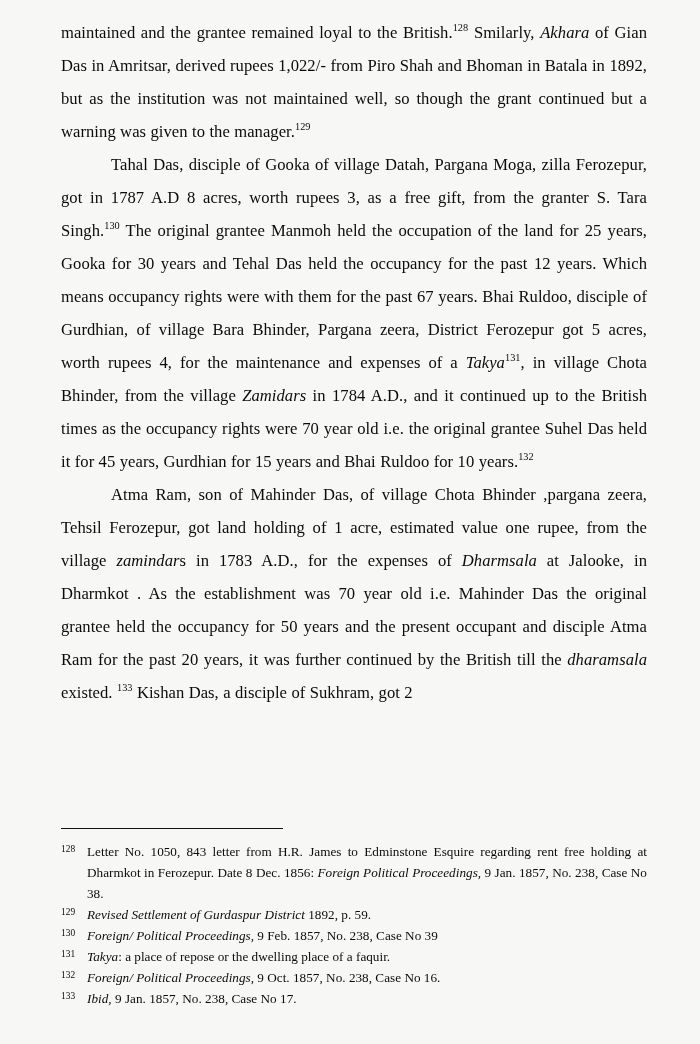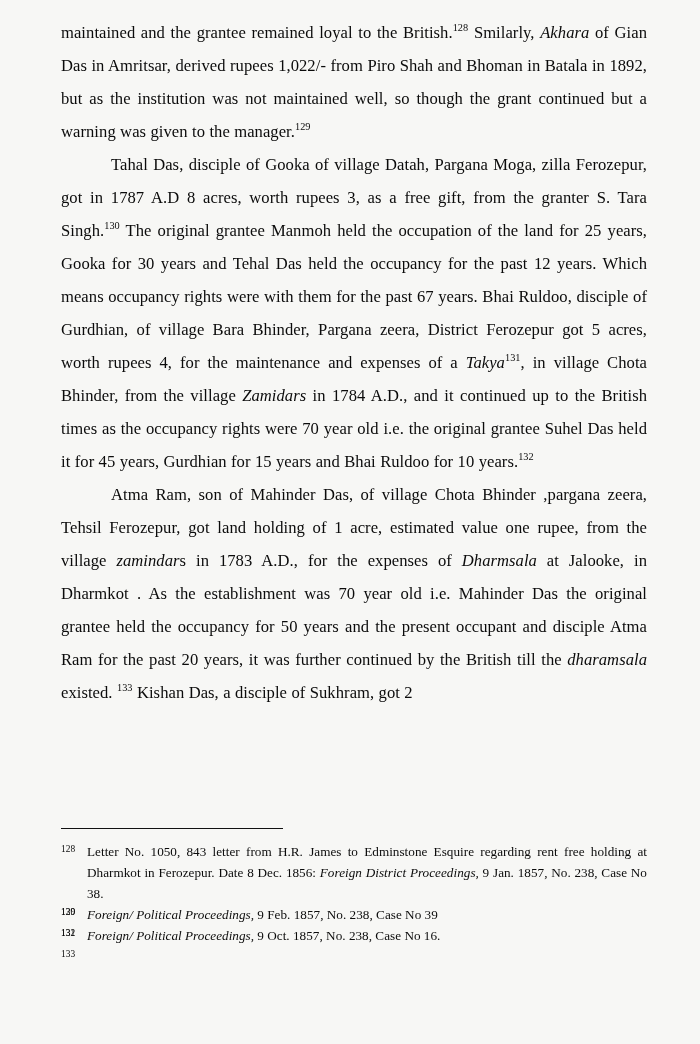--- a/index.html
+++ b/index.html
@@ -113,22 +113,22 @@
         <p class="para first"><span>maintained and the grantee remained loyal to the British.</span><sup>128</sup><span> Smilarly, </span><i>Akhara</i><span> of Gian Das in Amritsar, derived rupees 1,022/- from Piro Shah and Bhoman in Batala in 1892, but as the institution was not maintained well, so though the grant continued but a warning was given to the manager.</span><sup>129</sup></p>
         <p class="para indent"><span>Tahal Das, disciple of Gooka of village Datah, Pargana Moga, zilla Ferozepur, got in 1787 A.D  8 acres, worth rupees 3, as a free gift, from the granter S. Tara Singh.</span><sup>130</sup><span> The original grantee Manmoh held the occupation of the land for 25 years, Gooka for 30 years and Tehal Das held the occupancy for the past 12 years. Which means occupancy rights were with them for the past 67 years. Bhai Ruldoo, disciple of Gurdhian, of village Bara Bhinder, Pargana zeera, District Ferozepur got 5 acres, worth rupees 4, for the maintenance and expenses of a </span><i>Takya</i><sup>131</sup><span>, in village Chota Bhinder, from the village </span><i>Zamidars</i><span> in 1784 A.D., and it continued up to the British times as the occupancy rights were 70 year old i.e. the original grantee Suhel Das held it for 45 years, Gurdhian for 15 years and Bhai Ruldoo for 10 years.</span><sup>132</sup></p>
         <p class="para indent"><span>Atma Ram, son of Mahinder Das, of village Chota Bhinder ,pargana zeera, Tehsil Ferozepur, got land holding of 1 acre, estimated value one rupee, from the village </span><i>zamindar</i><span>s in 1783 A.D., for the expenses of </span><i>Dharmsala</i><span> at Jalooke, in Dharmkot . As the establishment was 70 year old i.e. Mahinder Das the original grantee held the occupancy for 50 years and the present occupant and disciple Atma Ram for the past 20 years, it was further continued by the British till the </span><i>dharamsala</i><span> existed. </span><sup>133</sup><span> Kishan Das, a disciple of Sukhram, got 2</span></p>
       </div>
   </div>
 
   <div class="footnote-rule"></div>
 
   <div class="footnotes">
     <div id="footnote-list">
-        <div class="fn"><span class="fn-num">128</span><span><span>Letter No. 1050, 843 letter from H.R. James to Edminstone Esquire regarding rent free holding at Dharmkot in Ferozepur. Date 8 Dec. 1856: </span><i>Foreign District Proceedings,</i><span> 9 Jan. 1857, No. 238, Case No 38.</span></span></div>
-        <div class="fn"><span class="fn-num">129</span></div>
+        <div class="fn"><span class="fn-num">128</span><span><span>Letter No. 1050, 843 letter from H.R. James to Edminstone Esquire regarding rent free holding at Dharmkot in Ferozepur. Date 8 Dec. 1856: </span><i>Foreign Political Proceedings,</i><span> 9 Jan. 1857, No. 238, Case No 38.</span></span></div>
+        <div class="fn"><span class="fn-num">129</span><span><i>Revised Settlement of Gurdaspur District</i><span> 1892, p. 59.</span></span></div>
         <div class="fn"><span class="fn-num">130</span><span><i>Foreign/ Political Proceedings,</i><span> 9 Feb. 1857, No. 238, Case No 39</span></span></div>
-        <div class="fn"><span class="fn-num">131</span></div>
+        <div class="fn"><span class="fn-num">131</span><span><i>Takya</i><span>: a place of repose or the dwelling place of a faquir.</span></span></div>
         <div class="fn"><span class="fn-num">132</span><span><i>Foreign/ Political Proceedings,</i><span> 9 Oct. 1857, No. 238, Case No 16.</span></span></div>
-        <div class="fn"><span class="fn-num">133</span></div>
+        <div class="fn"><span class="fn-num">133</span><span><i>Ibid,</i><span> 9 Jan. 1857, No. 238, Case No 17.</span></span></div>
       </div>
   </div>
 
 </div>
 
 </body></html>

